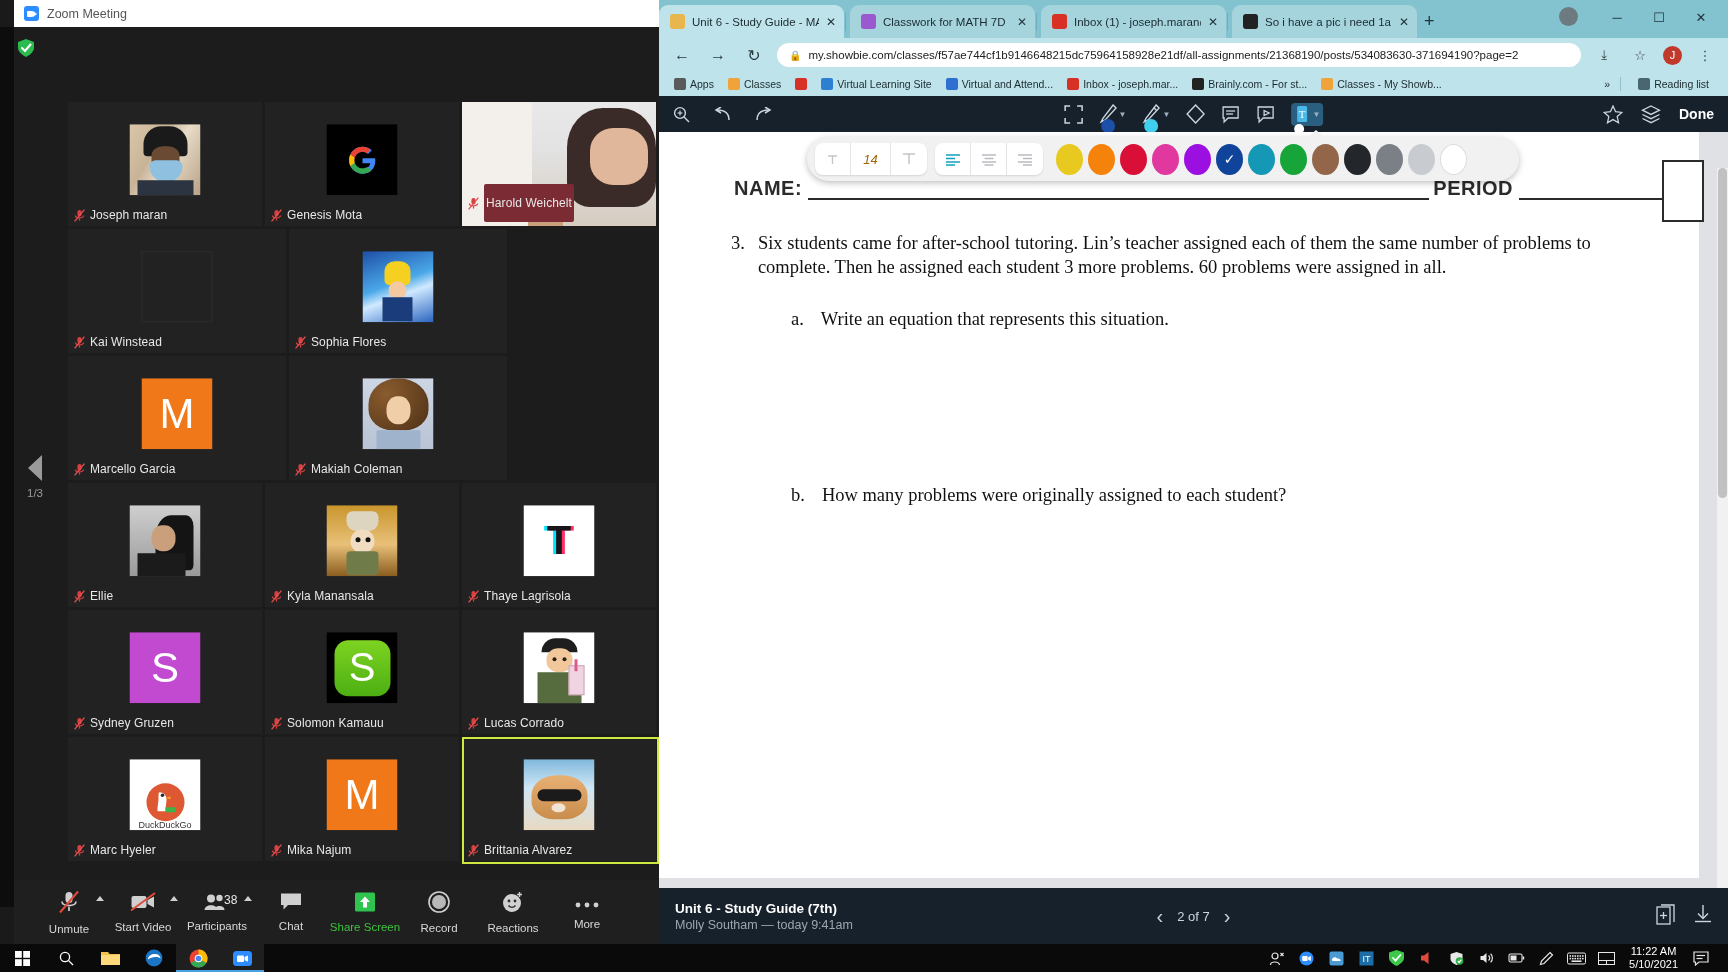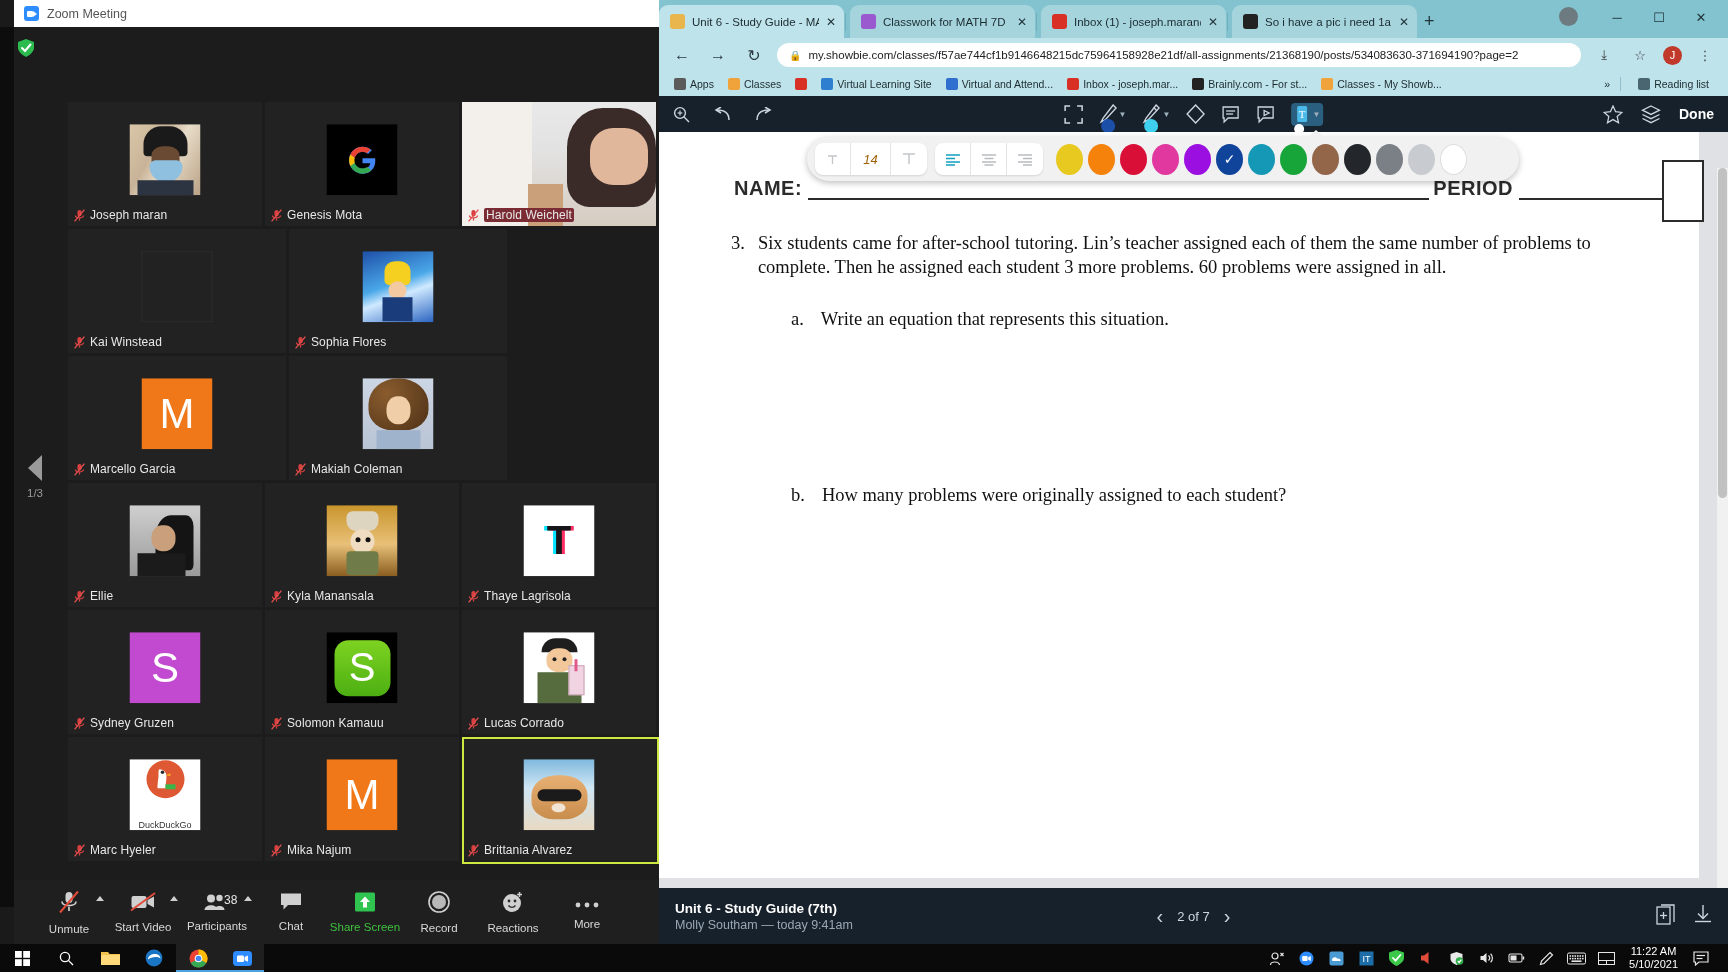--- a/index.html
+++ b/index.html
@@ -59,21 +59,21 @@
     position:absolute; left:50%; top:50%; transform:translate(-50%,-56%);
     width:71px; height:71px; overflow:hidden;
   }
   .vtile .avatar.empty { border:1px solid #2c2c2c; background:transparent; }
   .nameplate {
     position:absolute; left:6px; bottom:4px; display:flex; align-items:center; gap:5px;
     max-width:210px; overflow:hidden; white-space:nowrap;
   }
   .nameplate .nlabel { color:#e8e8e8; font-size:12px; letter-spacing:.1px; }
   .mute-ico { width:11px; height:13px; flex:none; }
-  .highlight-name { background:#7a2b33; padding:0 2px; border-radius:2px; }
+  .highlight-name { background:#7a2b33; padding:12px 2px; border-radius:2px; }
 
   
   .av-letter { width:100%; height:100%; display:flex; align-items:center; justify-content:center;
     color:#fff; font-size:42px; font-weight:400; }
 
   
   #page-prev {
     position:absolute; left:15px; top:415px; width:40px; height:70px;
     display:flex; flex-direction:column; align-items:center; justify-content:center; gap:6px;
   }
@@ -481,21 +481,21 @@
                   <line x1="5.5" y1="9.2" x2="5.5" y2="11.6" stroke="#d84040" stroke-width="1.2"></line>
                   <line x1="0.6" y1="12.4" x2="10.4" y2="0.6" stroke="#e85050" stroke-width="1.3"></line>
                 </svg>
                 <span class="nlabel">Lucas Corrado</span>
               </div>
             </div>
           </div>
           <div class="vrow">
             <div class="vtile">
               <div class="avatar" style="">
-                <div style="width:100%;height:100%;background:#fff;display:flex;flex-direction:column;align-items:center;justify-content:space-between">
+                <div style="width:100%;height:100%;background:#fff;display:flex;flex-direction:column;align-items:center;justify-content:flex-end">
                   <svg width="40" height="40" viewBox="0 0 40 40">
                     <circle cx="20" cy="20" r="19" fill="#de5833"></circle>
                     <path d="M14 10c4 0 7 3 7 7 0 4-1 7-1 12h-8c0-6 1-9 1-13 0-3 0-6 1-6z" fill="#fff"></path>
                     <circle cx="17" cy="13" r="1.8" fill="#2b2b2b"></circle>
                     <path d="M20 16 l5 -2 v3 z" fill="#f5a623"></path>
                     <path d="M20 25 h10 v5 h-10 z" fill="#3bb54a"></path>
                   </svg>
                   <div style="font-size:9px;color:#333;margin-top:-2px">DuckDuckGo</div>
                 </div>
               </div>

